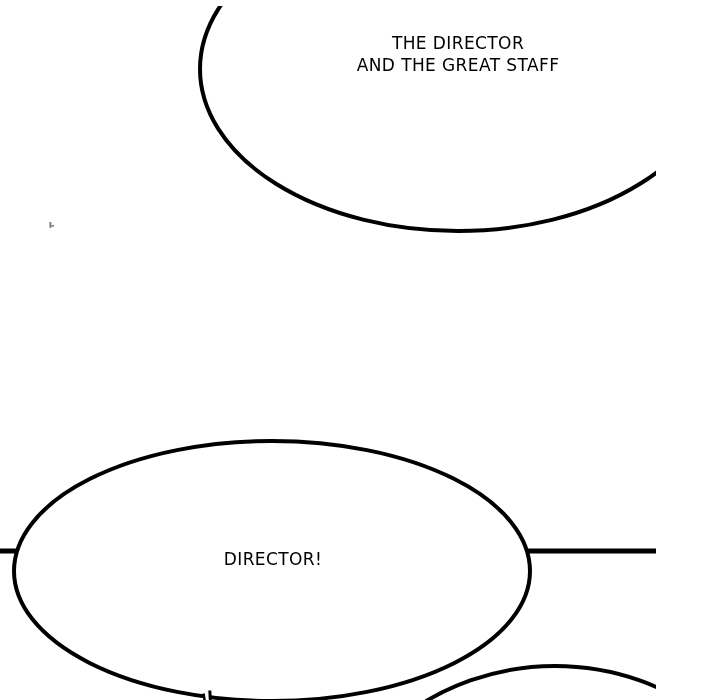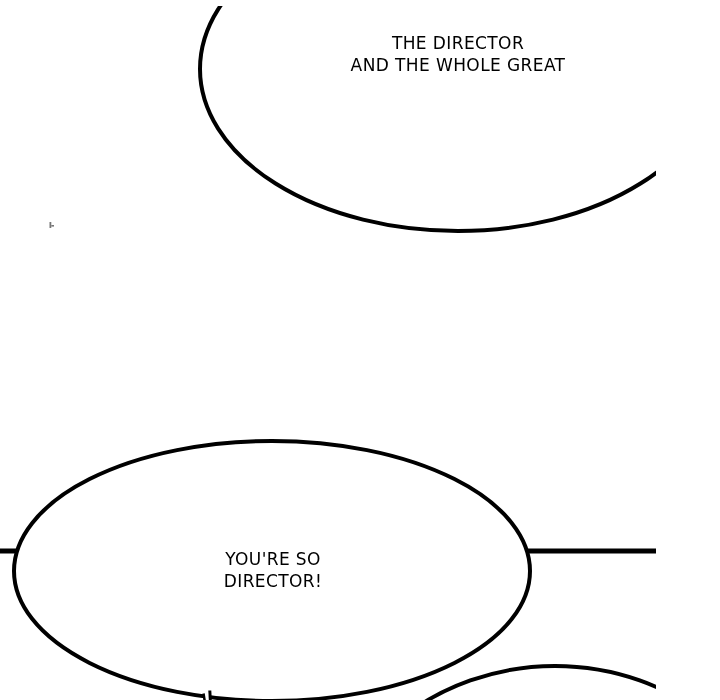--- a/index.html
+++ b/index.html
@@ -67,21 +67,20 @@
     <ellipse cx="555" cy="865" rx="230" ry="205" fill="#ffffff" stroke-width="4" stroke="#000000"></ellipse>
 
     <g>
       <rect x="49.5" y="216" width="1.8" height="6" fill="#777777"></rect>
       <rect x="51.3" y="219" width="2.7" height="1.6" fill="#777777"></rect>
     </g>
   </svg>
 
   <div class="bubble-text text-top">
     <span class="line">THE DIRECTOR</span>
-    <span class="line">AND THE WHOLE GREAT</span>
+    <span class="line">AND THE GREAT STAFF</span>
   </div>
 
   <div class="bubble-text text-talented">
-    <span class="line">YOU'RE SO</span>
     <span class="line">DIRECTOR!</span>
   </div>
 
 </div>
 
 </body></html>

